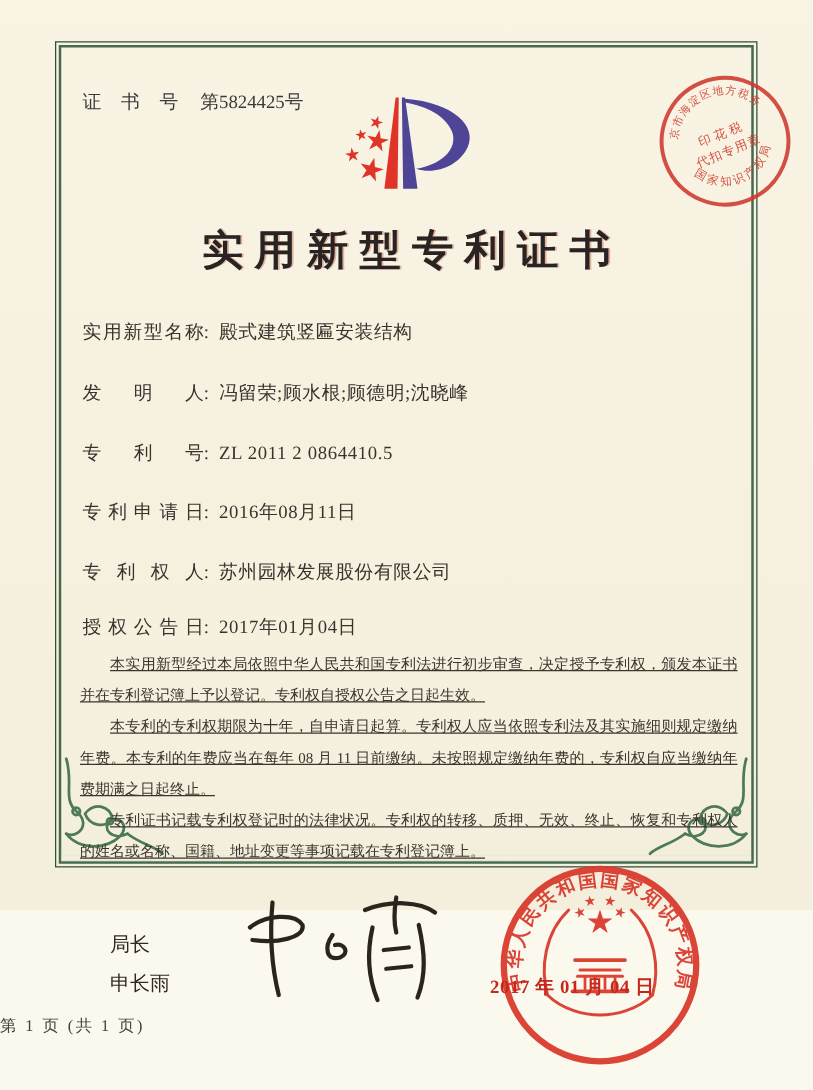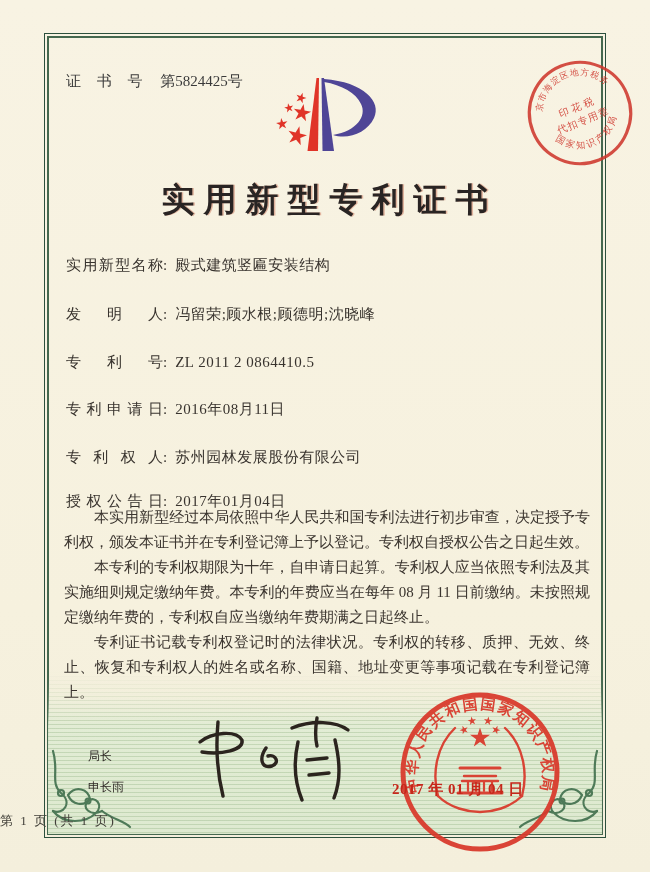--- a/index.html
+++ b/index.html
@@ -2,21 +2,21 @@
 <html><head>
 <meta charset="utf-8">
 <style>
   html,body{margin:0;padding:0;}
   body{
     width:650px;height:872px;overflow:hidden;
     font-family:"Liberation Serif","DejaVu Serif",serif;
     background:#fbf8ee;
   }
   .page{
-    position:relative;width:650px;height:872px;
+    position:relative;width:650px;height:728px;
     background:linear-gradient(180deg,#f8f3e3 0%,#f6f1de 70%,#f4efdc 100%);
   }
   
   .frame{
     position:absolute;left:44px;top:33px;right:44px;bottom:34px;
     border:1px solid #2c4f3d;
   }
   .frame::after{
     content:"";position:absolute;inset:2px;border:2px solid #45684f;
   }
@@ -49,26 +49,26 @@
     text-shadow:1.4px 0 0 rgba(190,85,55,0.4);
   }
 
   .field{position:absolute;left:66px;font-size:15px;color:#38332e;white-space:nowrap;}
   .field .flabel{display:inline-block;width:97px;text-align:justify;text-align-last:justify;}
   .field .colon{margin:0 2px 0 0;}
   .field .fvalue{margin-left:6px;letter-spacing:0.5px;}
   .f0{top:256px}.f1{top:305px}.f2{top:353px}.f3{top:400px}.f4{top:448px}.f5{top:492px}
 
   .bodytext{
-    position:absolute;left:64px;right:60px;top:505px;
-    font-size:15px;line-height:25px;color:#3b352f;text-align:justify;
+    position:absolute;left:64px;right:60px;top:519px;
+    font-size:12px;line-height:25px;color:#3b352f;text-align:justify;text-decoration:underline;
   }
   .bodytext p{margin:0;text-indent:2em;}
 
-  .signer{position:absolute;left:88px;top:741px;font-size:12px;color:#2f2a26;line-height:31px;}
+  .signer{position:absolute;left:88px;top:741px;font-size:16px;color:#2f2a26;line-height:31px;}
   .signature{position:absolute;left:188px;top:708px;width:175px;height:100px;}
 
   .seal{position:absolute;left:398px;top:690px;width:164px;height:164px;opacity:0.93;}
   .seal-date{
     position:absolute;left:371px;top:780px;
     font-size:15px;font-weight:700;color:#c6271b;letter-spacing:0.5px;white-space:nowrap;margin-left:21px;
   }
 
   .footer{
     position:absolute;left:0;right:0;top:812px;text-align:left;

